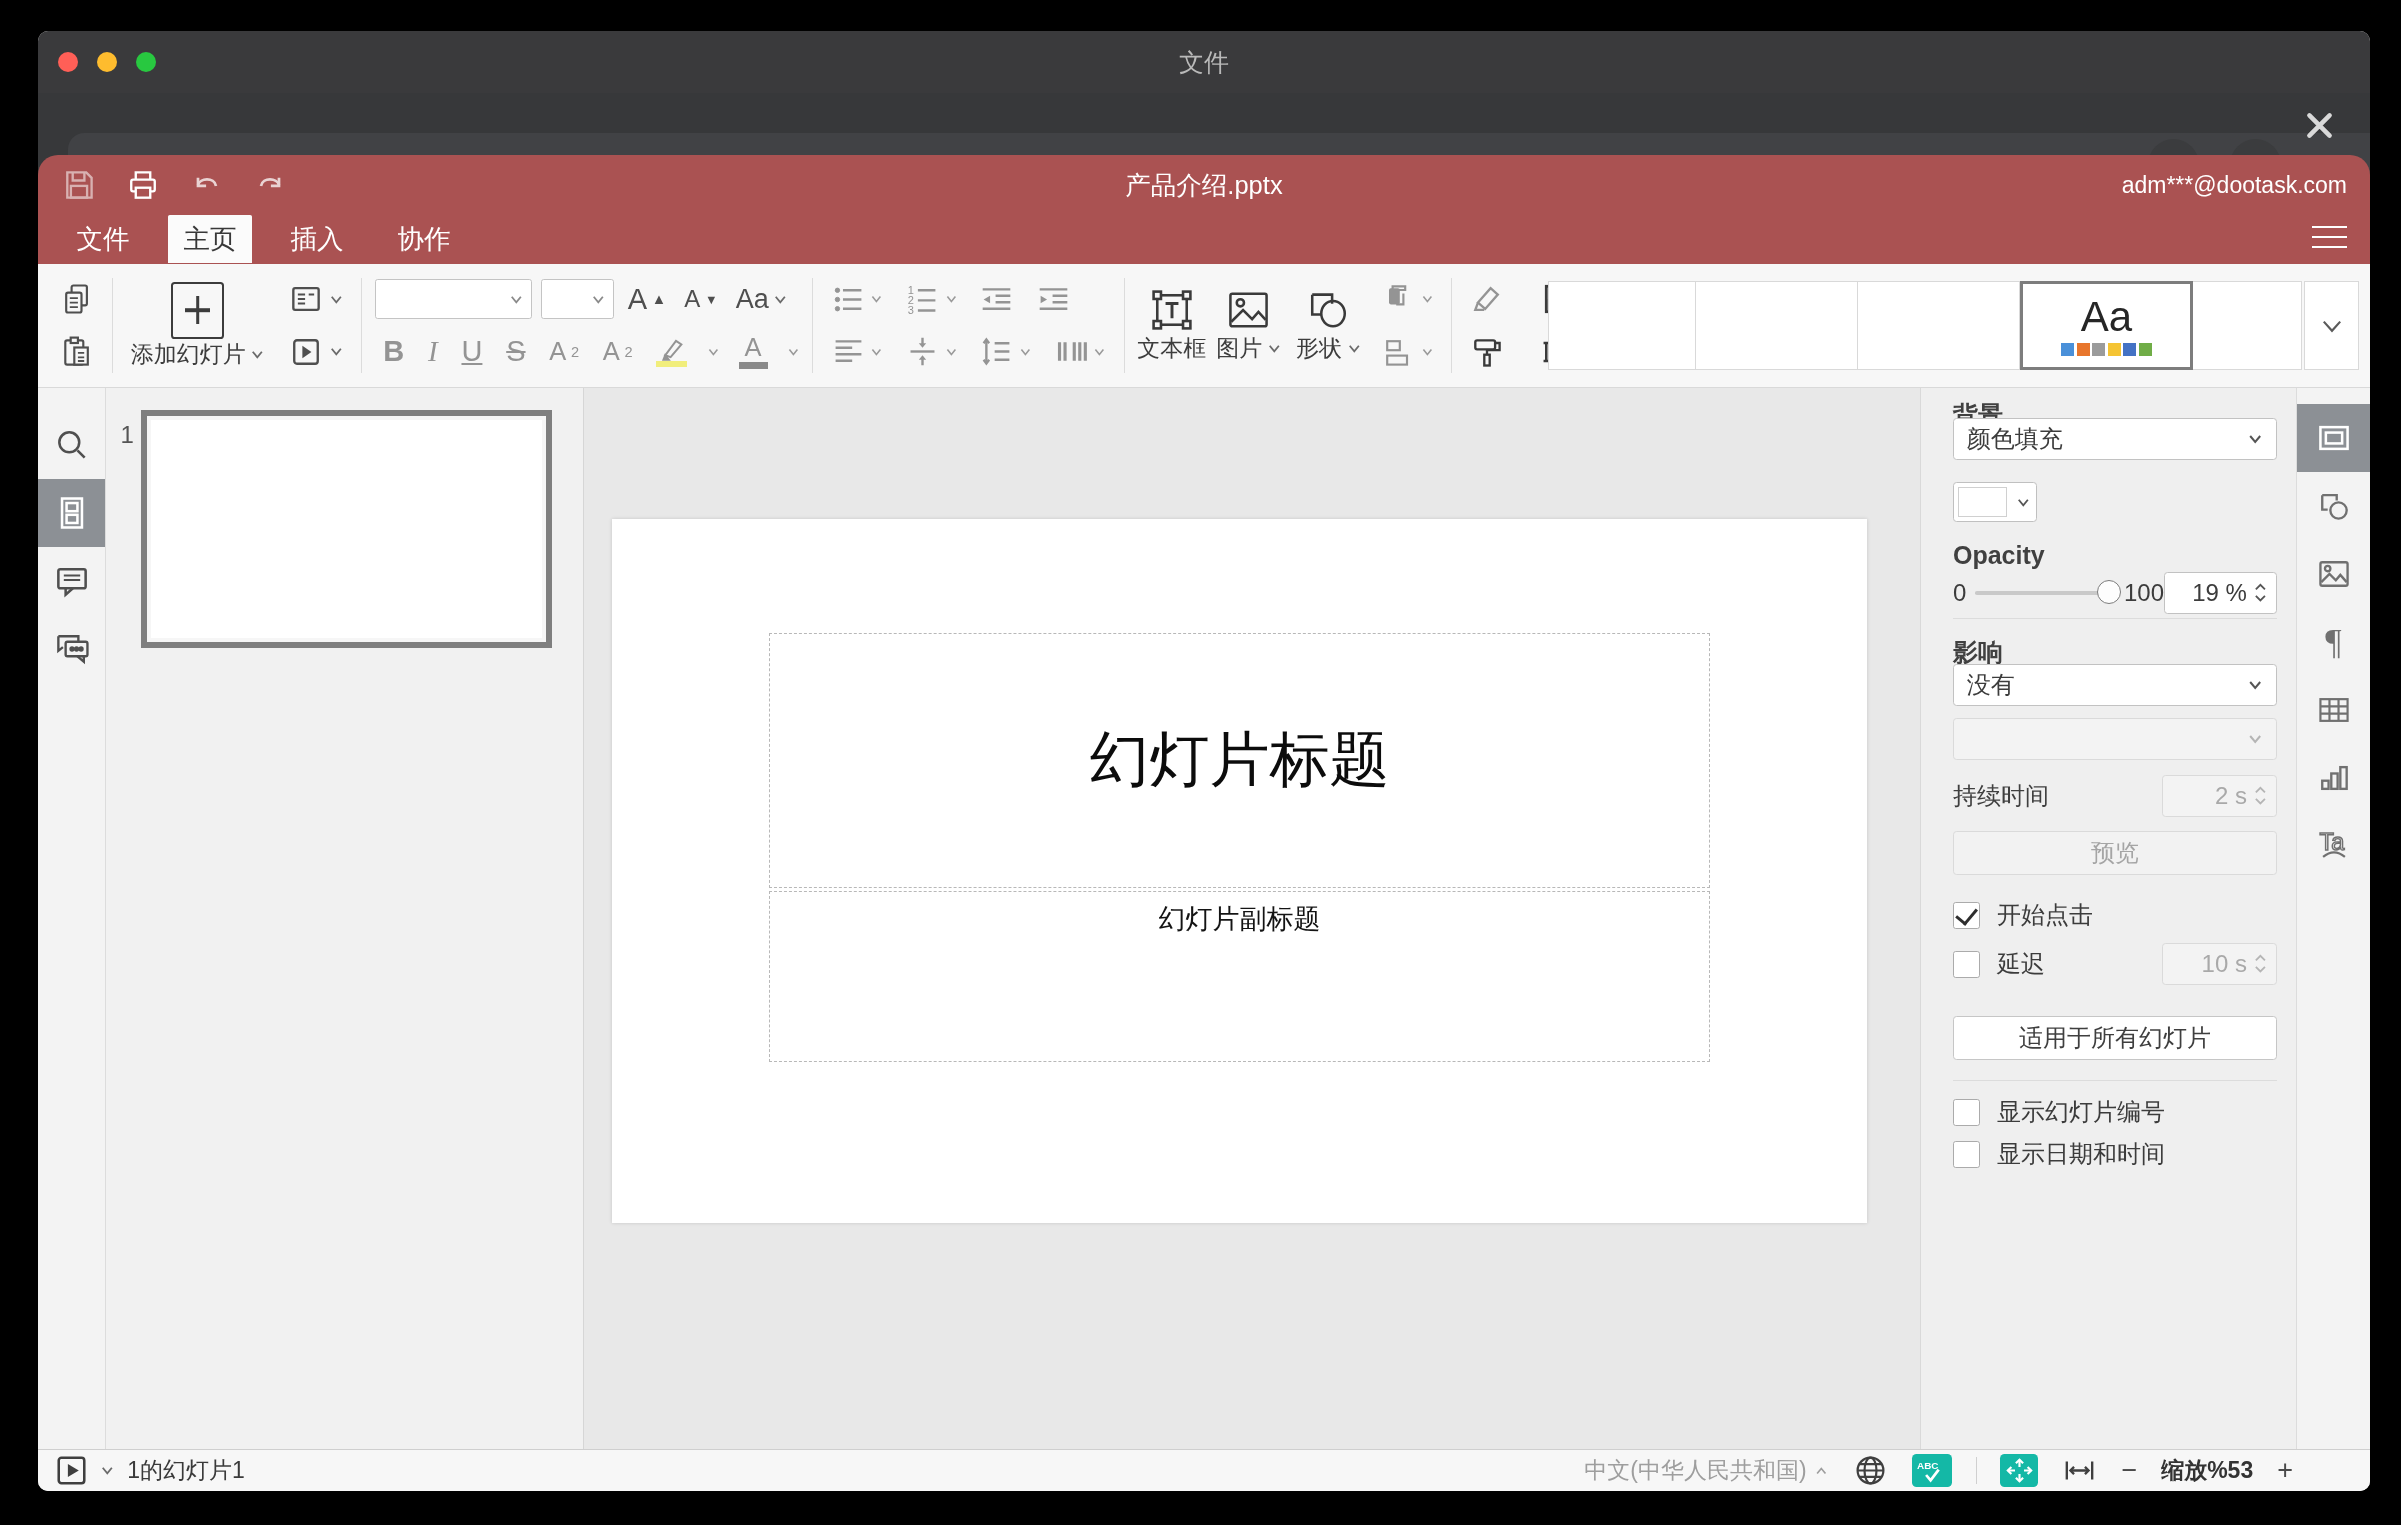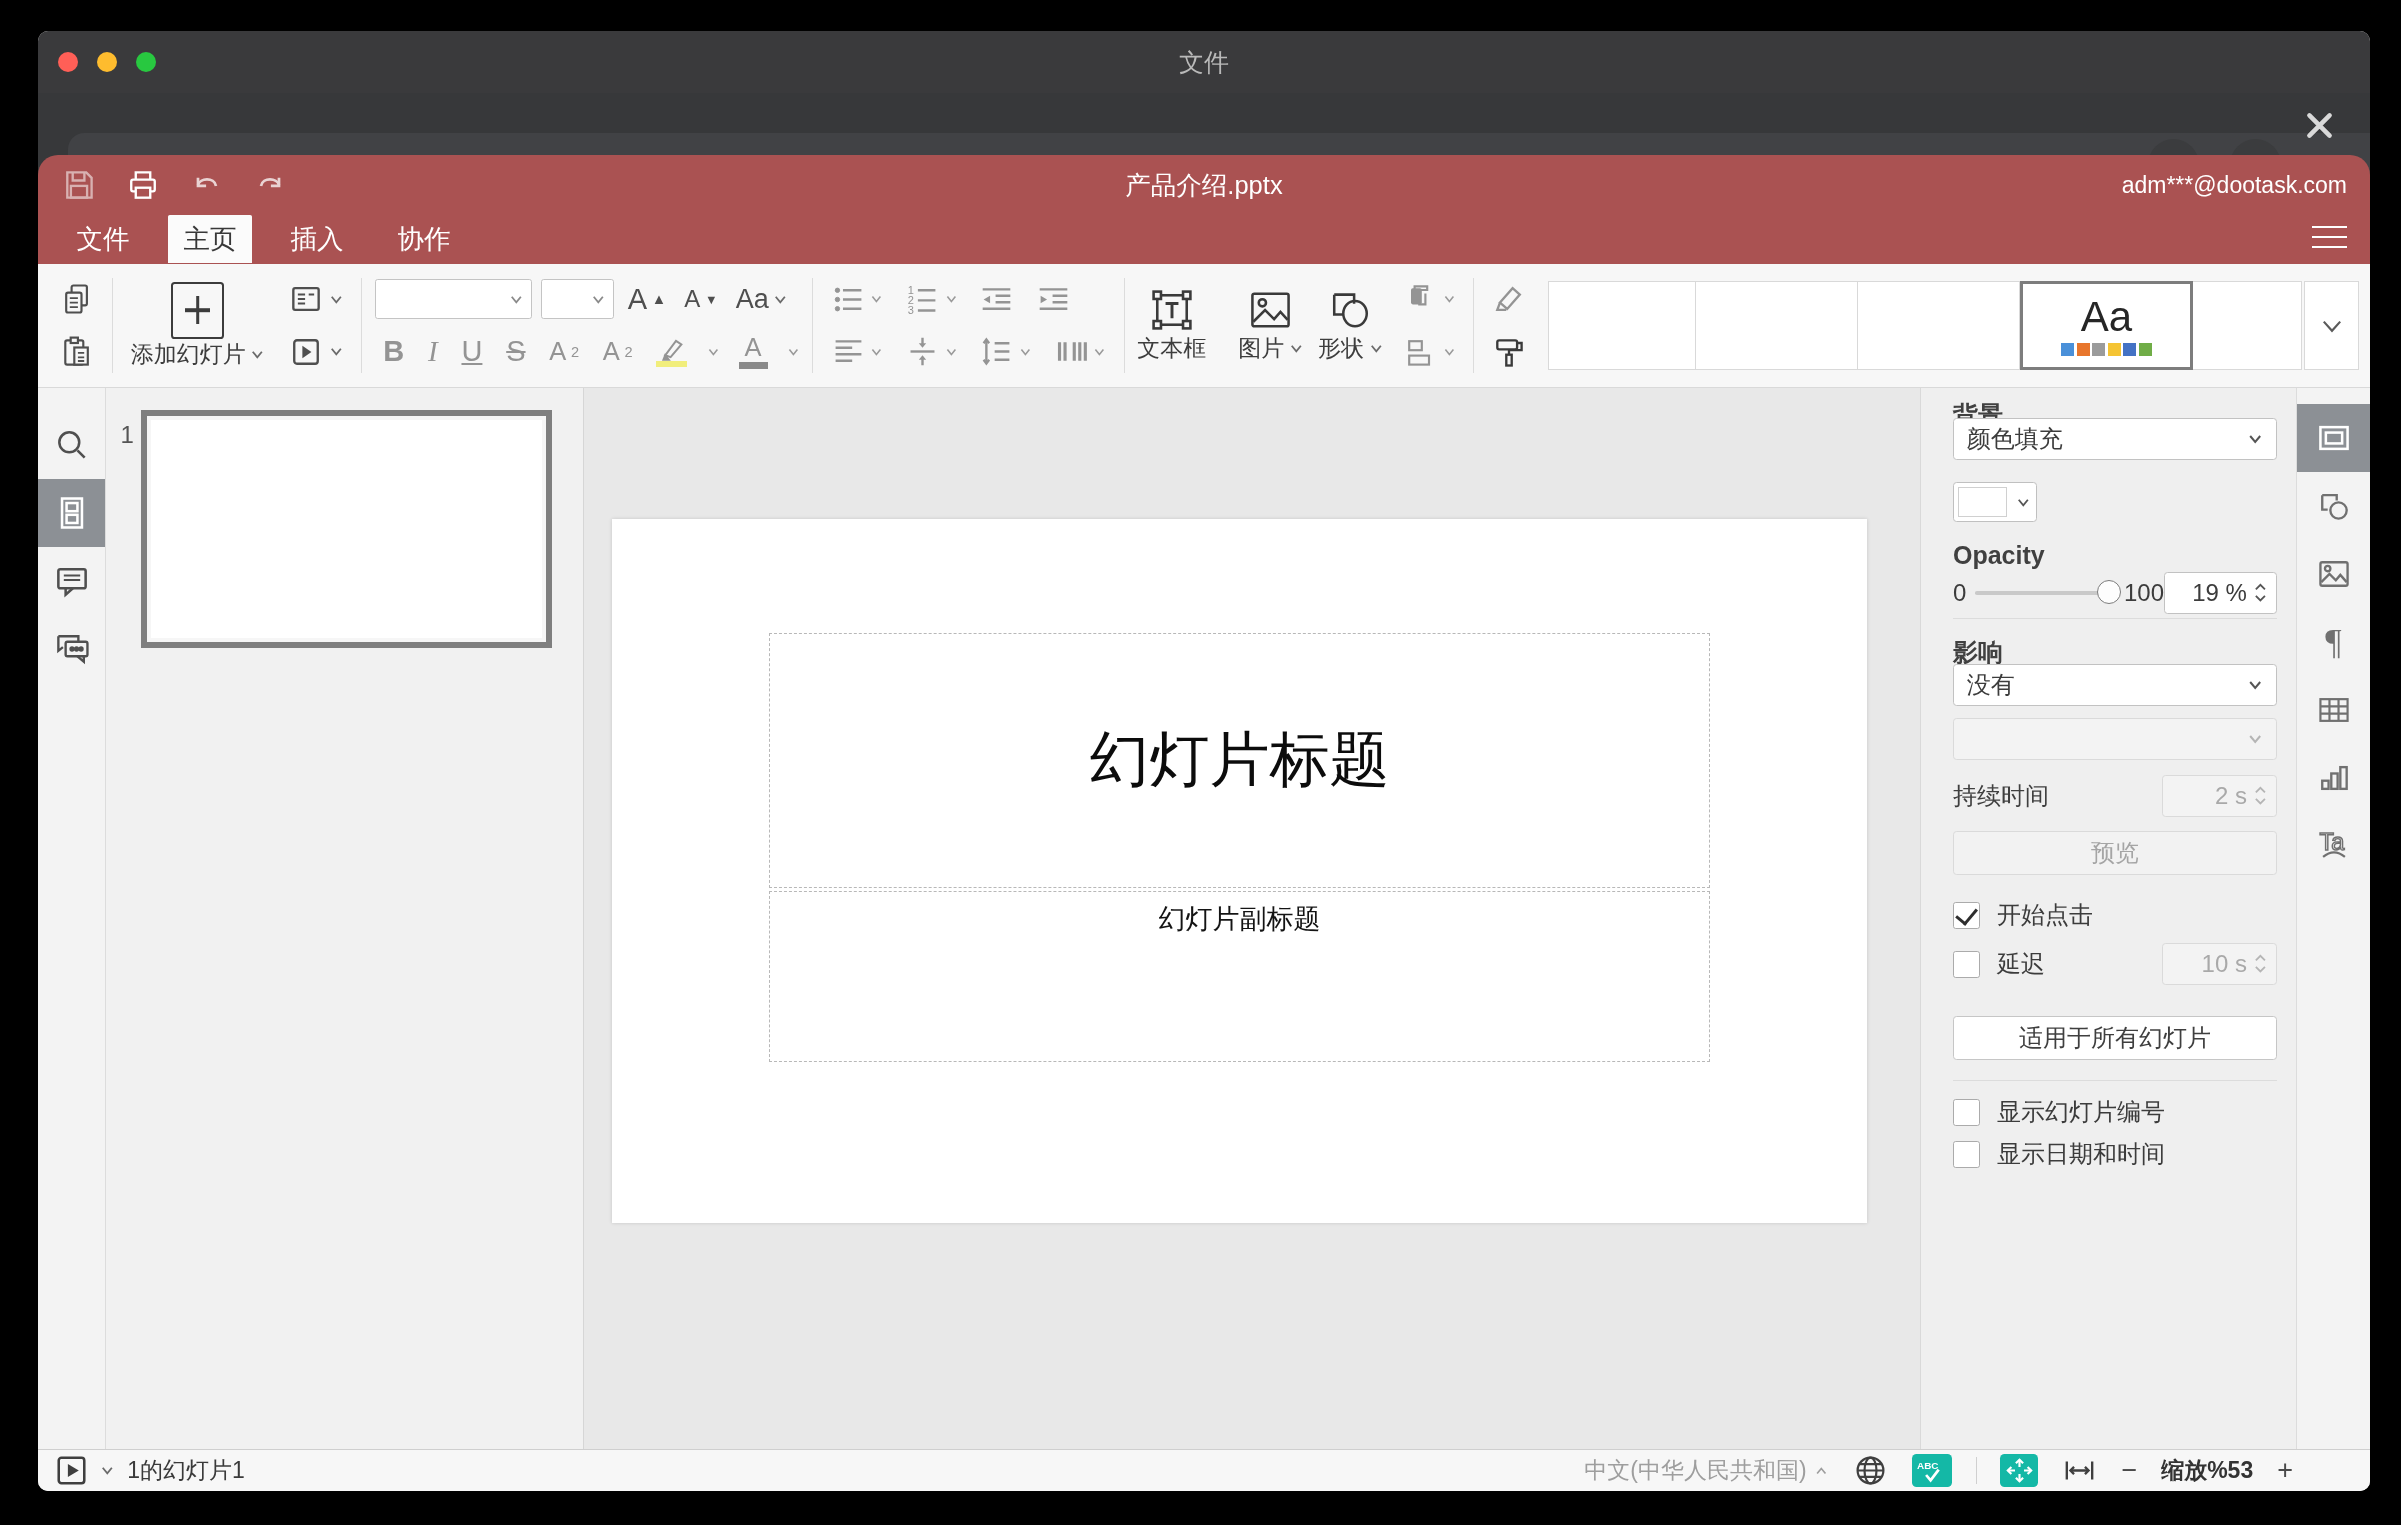--- a/index.html
+++ b/index.html
@@ -381,21 +381,21 @@
               <rect x="5" y="5" width="8" height="8" fill="#f7f7f7"></rect>
               <rect x="37" y="5" width="8" height="8" fill="#f7f7f7"></rect>
               <rect x="5" y="37" width="8" height="8" fill="#f7f7f7"></rect>
               <rect x="37" y="37" width="8" height="8" fill="#f7f7f7"></rect>
             <path d="M18 18h14 M25 18v16" stroke-width="3.2"></path>
           </svg>
           </span>
         <span class="tlabel">文本框</span>
       </div>
 
-      <div class="tg colcenter" style="margin-left:32px">
+      <div class="tg colcenter" style="margin-left:10px">
         <span class="ib dark">
           <svg width="47" height="46" viewBox="0 0 52 50" fill="none" stroke="currentColor" stroke-width="2.8">
             <rect x="6" y="7" width="40" height="36" rx="2"></rect>
               <circle cx="17" cy="17" r="4"></circle>
               <path d="M7 38 L20 25 l10 10 7-8 8 9"></path>
           </svg>
           </span>
         <span class="ib" style="padding:0">
           <span class="tlabel">图片</span>
           <svg width="14.6" height="11" viewBox="0 0 16 12">

